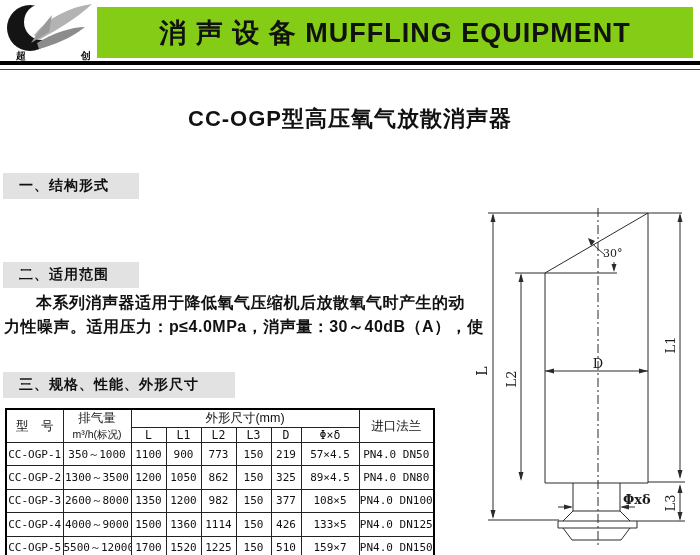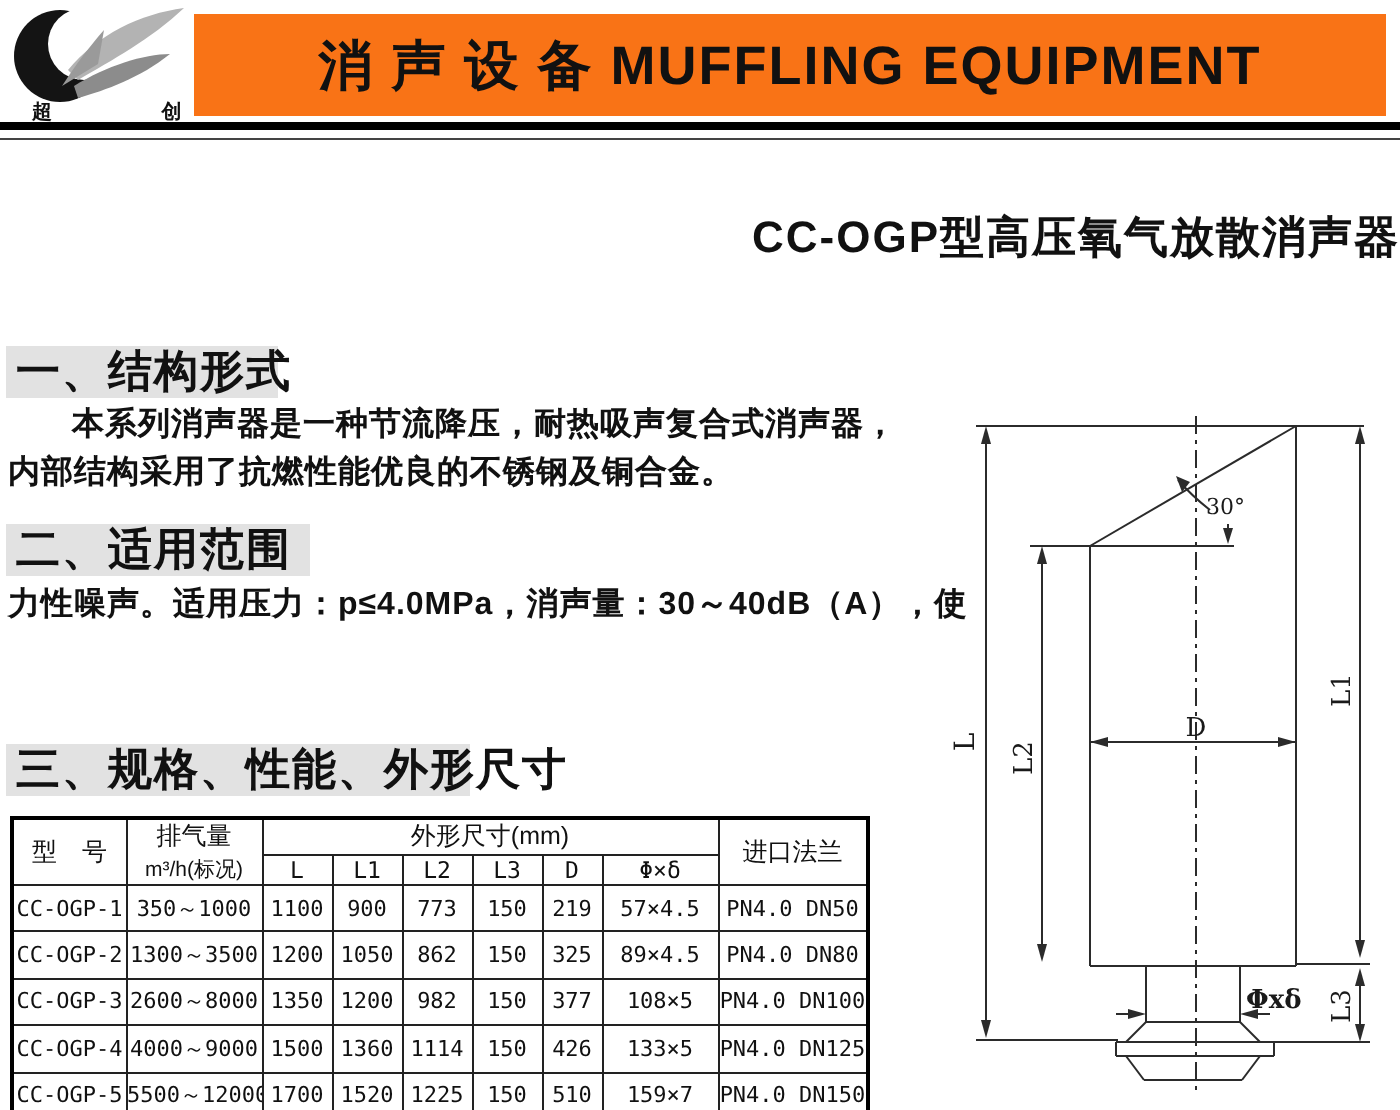--- a/index.html
+++ b/index.html
@@ -3,39 +3,39 @@
 <meta charset="utf-8">
 <style>
   html,body{margin:0;padding:0;background:#fff;}
   #page{
     position:relative;width:700px;height:555px;background:#fff;overflow:hidden;
     font-family:"Liberation Sans","DejaVu Sans",sans-serif;color:#111;
   }
   
   #logo{position:absolute;left:4px;top:2px;width:94px;height:60px;}
   #banner{
-    position:absolute;left:97px;top:7px;width:596px;height:51px;background:#f97316;
+    position:absolute;left:97px;top:7px;width:596px;height:51px;background:#84cc16;
     display:flex;align-items:center;justify-content:center;
   }
   #banner .t{font-size:27px;font-weight:bold;letter-spacing:1px;white-space:nowrap;}
   .rule-thick{position:absolute;left:0;top:61px;width:700px;height:4px;background:#000;}
   .rule-thin{position:absolute;left:0;top:69px;width:700px;height:1px;background:#444;}
   
   #prod-title{
-    position:absolute;left:0;top:104px;width:700px;text-align:right;
+    position:absolute;left:0;top:104px;width:700px;text-align:center;
     font-size:22px;font-weight:bold;letter-spacing:1px;
   }
   
   .sec-head{
     position:absolute;left:3px;height:26px;background:#e2e2e2;
-    font-size:22px;font-weight:bold;line-height:26px;padding-left:5px;
-    letter-spacing:1px;white-space:nowrap;box-sizing:border-box;
+    font-size:14px;font-weight:bold;line-height:26px;padding-left:16px;
+    letter-spacing:1px;white-space:nowrap;box-sizing:border-box;font-family:Liberation Mono, monospace;
   }
   #sec1-head{top:173px;width:136px;}
-  #sec2-head{top:262px;width:152px;}
+  #sec2-head{top:262px;width:136px;}
   #sec3-head{top:372px;width:232px;}
   .sec-body{position:absolute;left:4px;width:456px;font-size:16px;font-weight:600;}
   .sec-body .ln{height:23.5px;line-height:23.5px;white-space:nowrap;letter-spacing:0.5px;}
   .sec-body .ln.indent{padding-left:32px;}
   #sec1-body{top:201px;}
   #sec2-body{top:291px;}
   
   #spec-table{
     position:absolute;left:5px;top:408px;width:428px;height:153px;
     border-collapse:collapse;table-layout:fixed;
@@ -74,27 +74,24 @@
 
   <div id="banner">
     <span class="t">消 声 设 备 MUFFLING EQUIPMENT</span>
   </div>
   <div class="rule-thick"></div>
   <div class="rule-thin"></div>
 
   <div id="prod-title">CC-OGP型高压氧气放散消声器</div>
 
   <div id="sec1-head" class="sec-head">一、结构形式</div>
-  <div id="sec1-body" class="sec-body">
-    <div class="ln indent">本系列消声器是一种节流降压，耐热吸声复合式消声器，</div>
-    <div class="ln">内部结构采用了抗燃性能优良的不锈钢及铜合金。</div>
-  </div>
 
   <div id="sec2-head" class="sec-head">二、适用范围</div>
   <div id="sec2-body" class="sec-body">
+    <div class="ln indent">本系列消声器适用于降低氧气压缩机后放散氧气时产生的动</div>
     <div class="ln">力性噪声。适用压力：p≤4.0MPa，消声量：30～40dB（A），使</div>
   </div>
 
   <div id="sec3-head" class="sec-head">三、规格、性能、外形尺寸</div>
 
   <table id="spec-table">
     <colgroup>
       <col style="width:57px">
         <col style="width:68px">
         <col style="width:35px">

